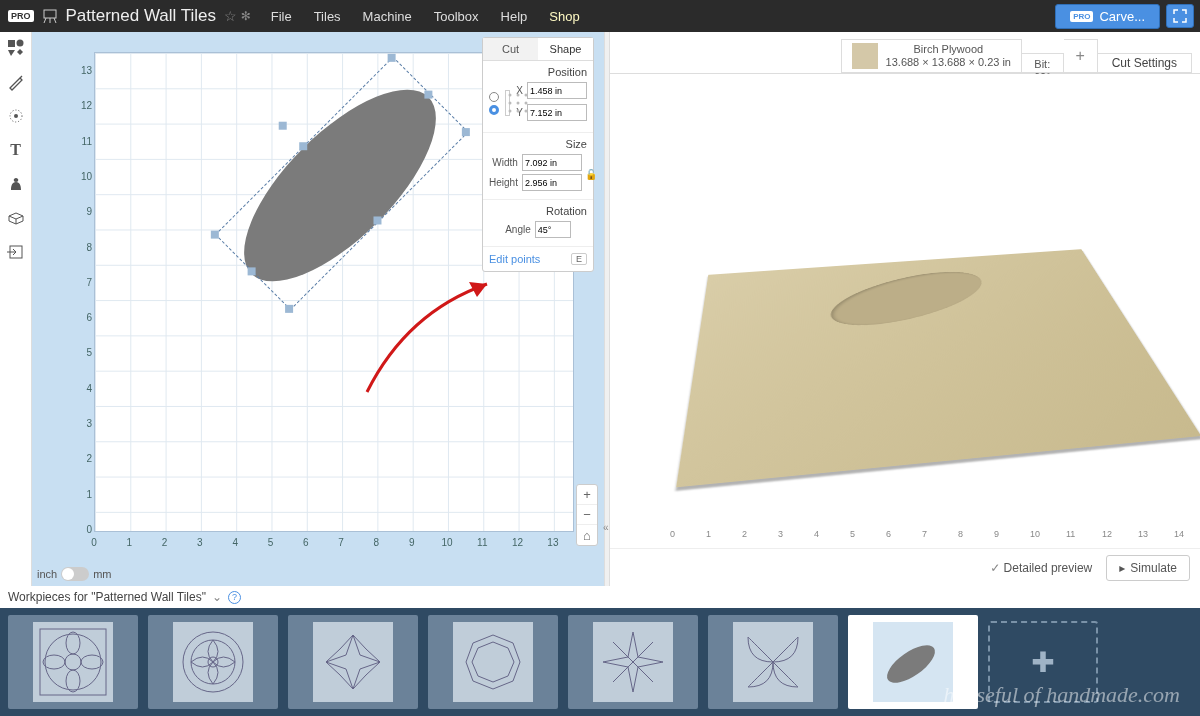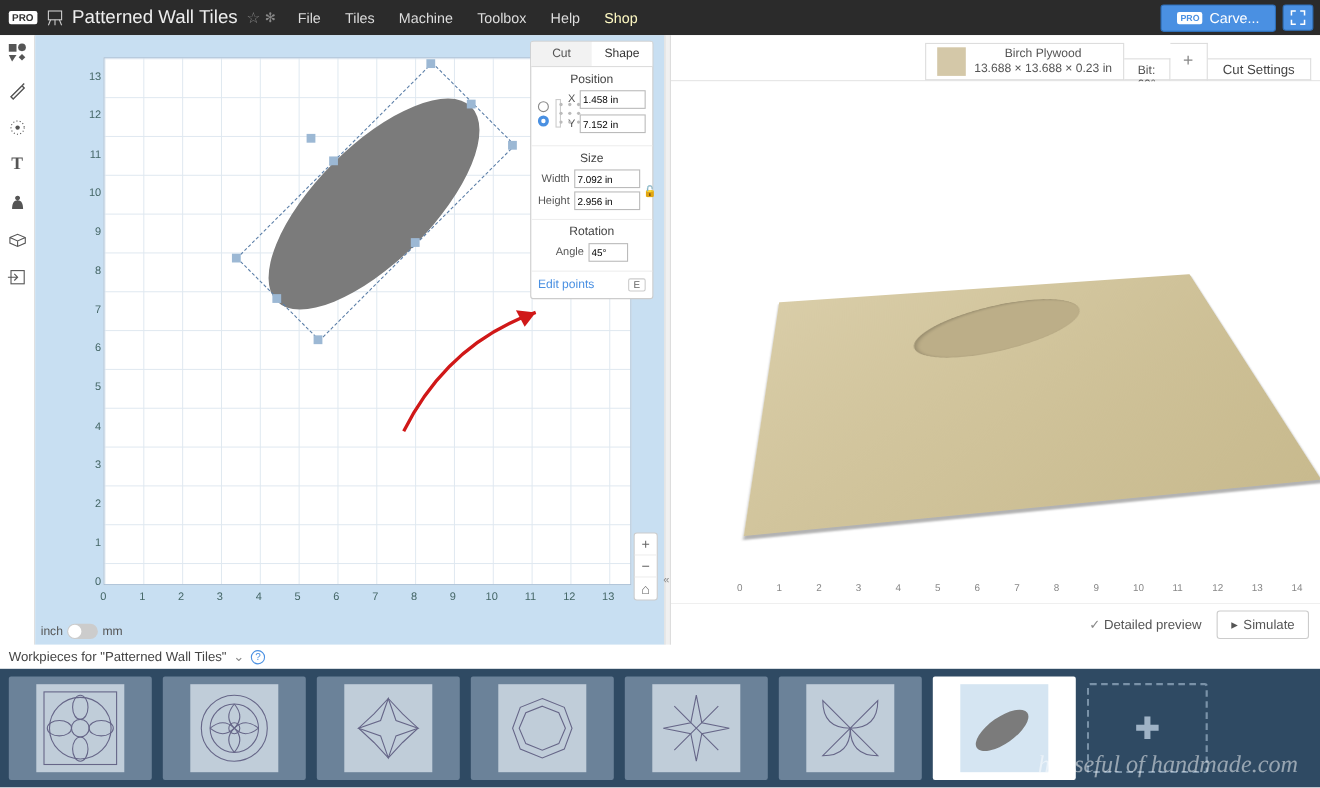--- a/index.html
+++ b/index.html
@@ -42,21 +42,21 @@
 .zoom-ctrl { position: absolute; right: 6px; bottom: 40px; width: 22px; background: #fff; border: 1px solid #ccc; border-radius: 3px; }
 .zoom-ctrl div { height: 20px; display: flex; align-items: center; justify-content: center; font-size: 13px; color: #666; cursor: pointer; border-bottom: 1px solid #eee; }
 .zoom-ctrl div:last-child { border: none; }
 
 
 .shape-panel { position: absolute; right: 10px; top: 5px; width: 112px; background: #fff; border: 1px solid #ccc; border-radius: 3px; font-size: 11px; }
 .panel-tabs { display: flex; border-bottom: 1px solid #ddd; }
 .panel-tab { flex: 1; text-align: center; padding: 5px 0; background: #f2f2f2; cursor: pointer; color: #555; }
 .panel-tab.active { background: #fff; color: #333; }
 .panel-section { padding: 5px 6px; text-align: center; }
-.panel-section-title { font-size: 11px; color: #444; margin-bottom: 4px; }
+.panel-section-title { font-size: 11px; color: #444; margin-bottom: 4px; text-align: right; }
 .anchor-row { display: flex; align-items: center; justify-content: center; gap: 6px; margin-bottom: 3px; }
 .anchor-grid { width: 26px; height: 26px; border: 1px solid #ccc; position: relative; }
 .anchor-radio { width: 10px; height: 10px; border: 1px solid #888; border-radius: 50%; }
 .anchor-radio.sel { border: 3px solid #4a90e2; }
 .field-row { display: flex; align-items: center; justify-content: flex-end; gap: 4px; margin-bottom: 3px; }
 .field-row label { font-size: 10px; color: #555; }
 .field-input { width: 60px; height: 17px; border: 1px solid #bbb; font-size: 9px; padding: 0 2px; }
 .lock-icon { width: 12px; font-size: 10px; color: #888; }
 .edit-points { color: #4a90e2; text-align: left; padding: 6px; border-top: 1px solid #eee; display: flex; justify-content: space-between; cursor: pointer; }
 .edit-points .key { border: 1px solid #ccc; padding: 0 4px; border-radius: 2px; font-size: 9px; color: #666; }

